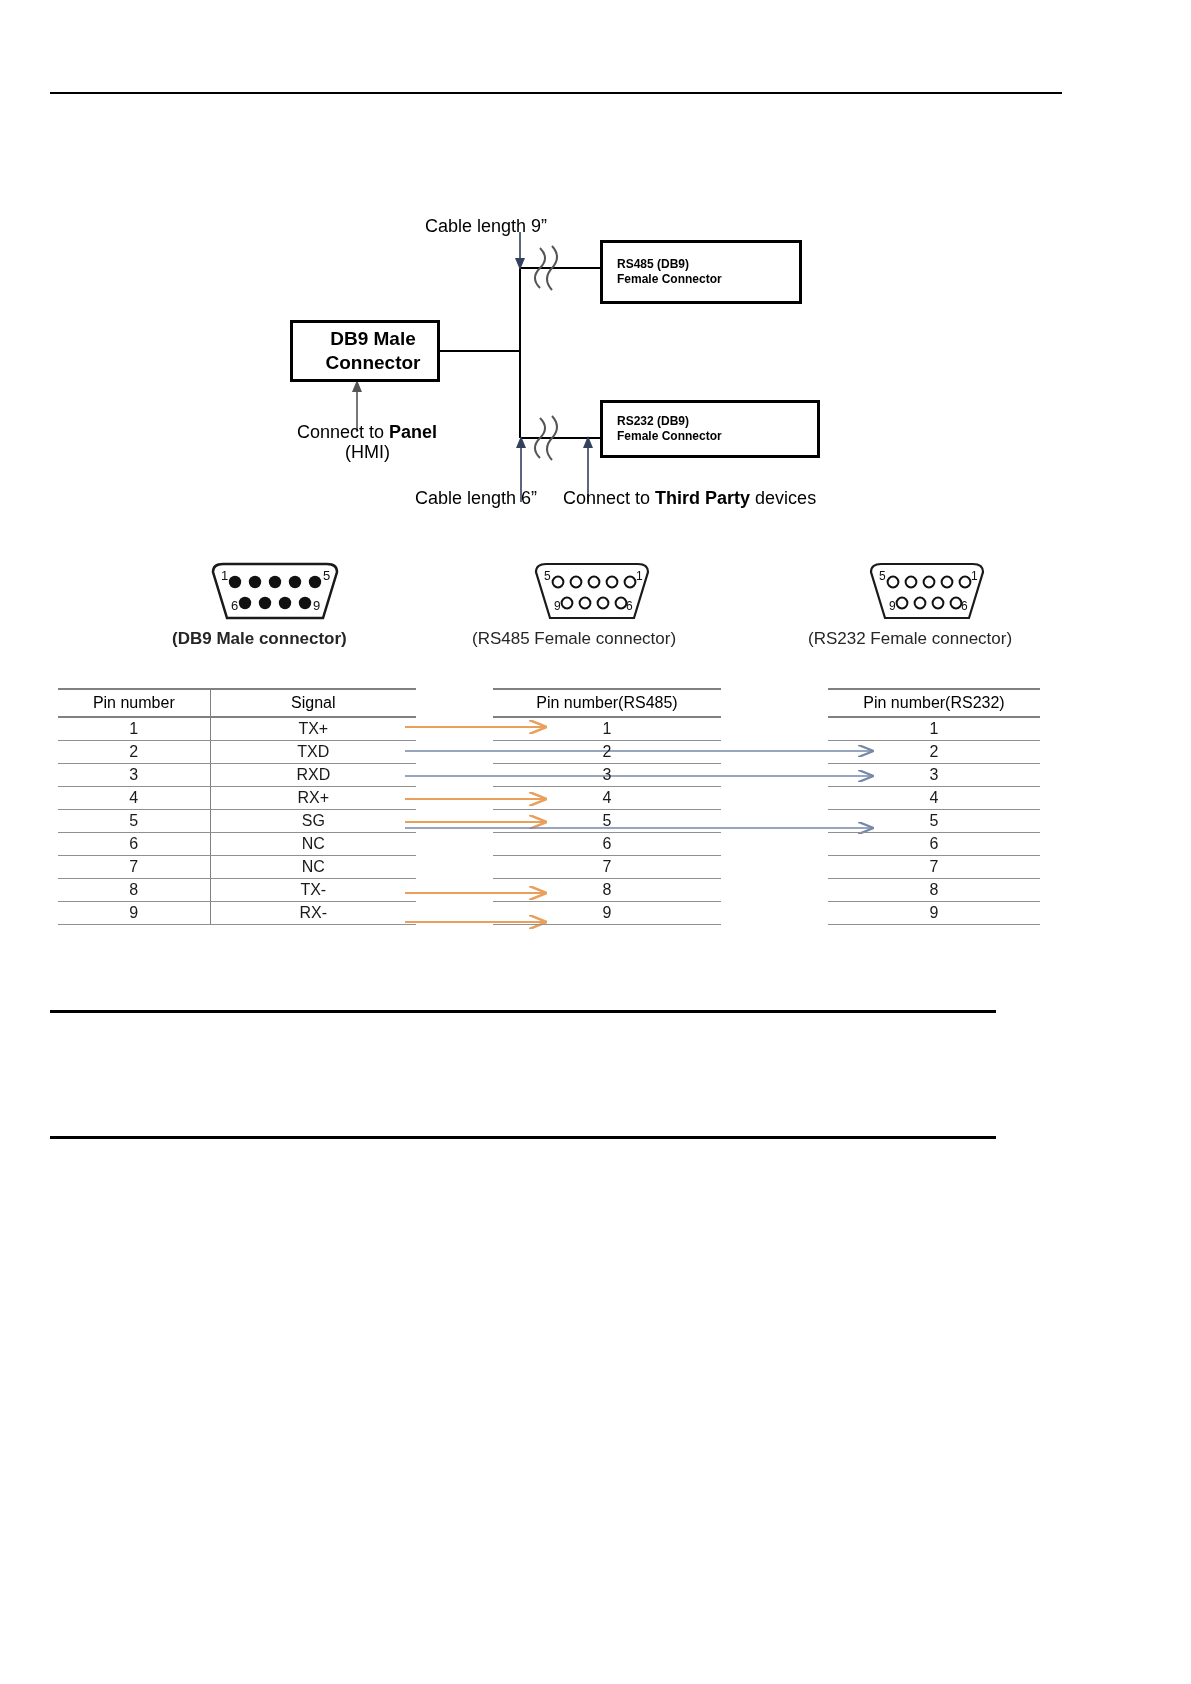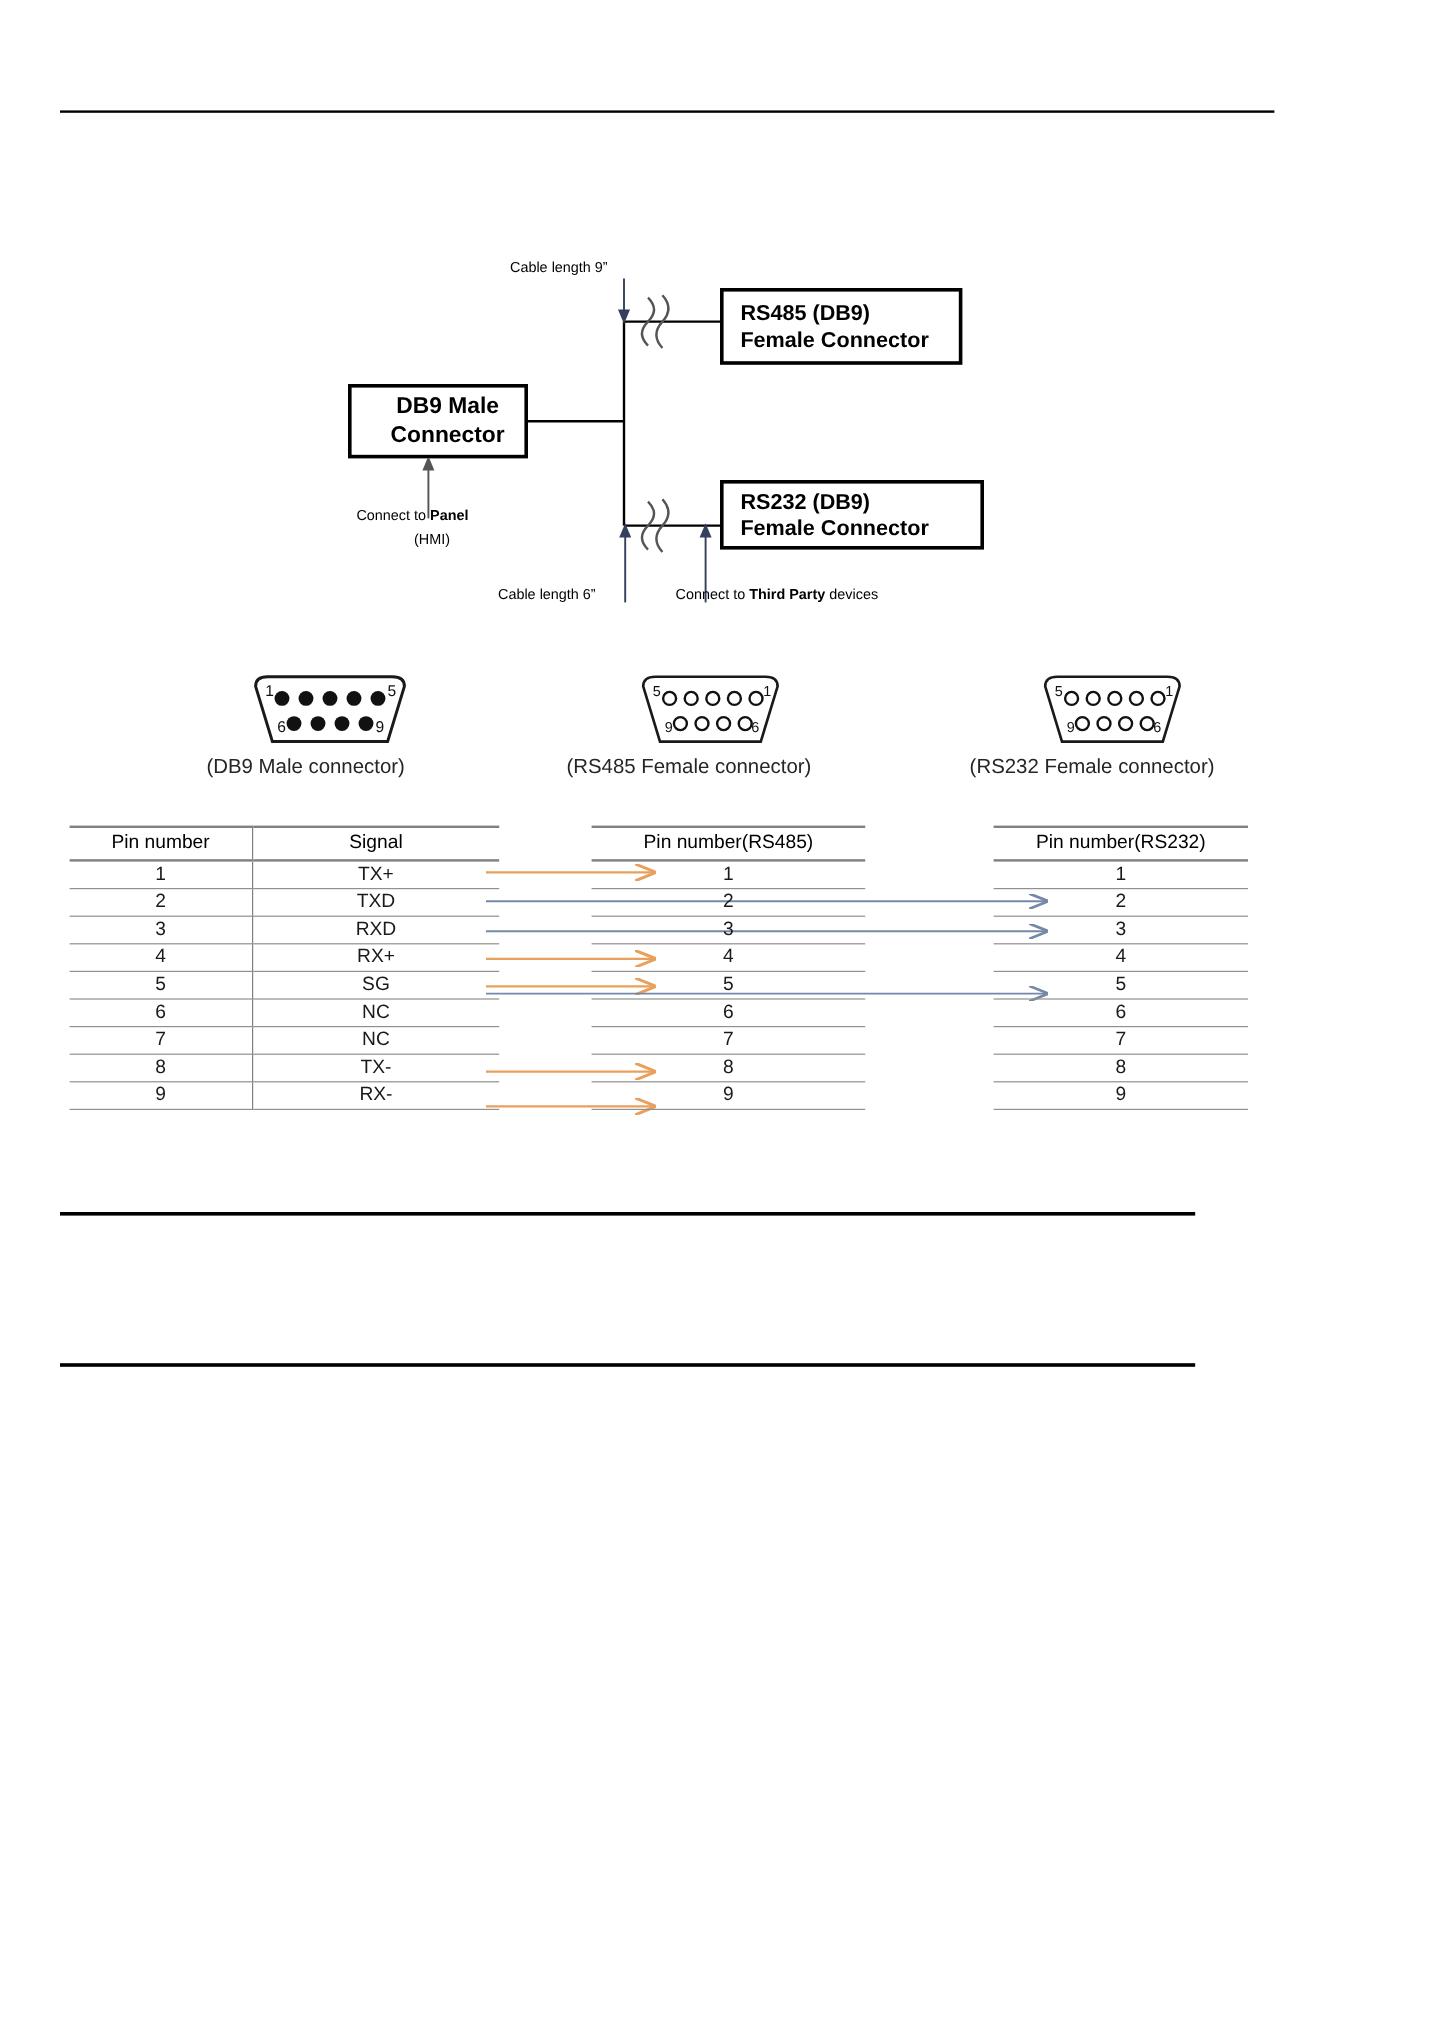--- a/index.html
+++ b/index.html
@@ -32,37 +32,37 @@
 
   .box {
     position: absolute;
     border: 3px solid #000;
     background: #fff;
     box-sizing: border-box;
     display: flex;
     flex-direction: column;
     justify-content: center;
     padding-left: 14px;
-    font-size: 18px;
+    font-size: 12px;
     line-height: 1.25;
   }
   .box .l1 { font-weight: bold; }
   .box .l2 { font-weight: bold; }
 
   #box-db9-male {
     left: 290px; top: 320px; width: 150px; height: 62px;
     align-items: center; padding-left: 16px;
     font-size: 19px;
   }
   #box-rs485 { left: 600px; top: 240px; width: 202px; height: 64px; }
   #box-rs232 { left: 600px; top: 400px; width: 220px; height: 58px; }
 
   .cap {
     position: absolute;
-    font-size: 12px;
+    font-size: 18px;
     white-space: nowrap;
   }
   #cap-len9   { left: 425px; top: 216px; }
   #cap-len6   { left: 415px; top: 488px; }
   #cap-panel1 { left: 297px; top: 422px; }
   #cap-panel2 { left: 345px; top: 442px; }
   #cap-third  { left: 563px; top: 488px; }
   .cap b { font-weight: bold; margin-top: 37px; }
 
   
@@ -70,21 +70,21 @@
   #conn-male   { left: 205px; top: 558px; }
   #conn-rs485  { left: 530px; top: 558px; }
   #conn-rs232  { left: 865px; top: 558px; }
 
   .conn-caption {
     position: absolute;
     font-size: 17px;
     color: #262626;
     white-space: nowrap;
   }
-  #cap-conn-male  { left: 172px; top: 629px; }
+  #cap-conn-male  { left: 172px; top: 629px; font-weight: bold; }
   #cap-conn-rs485 { left: 472px; top: 629px; }
   #cap-conn-rs232 { left: 808px; top: 629px; }
 
   
   .tbl {
     position: absolute;
     border-collapse: collapse;
     font-size: 16px;
   }
   .tbl th {

